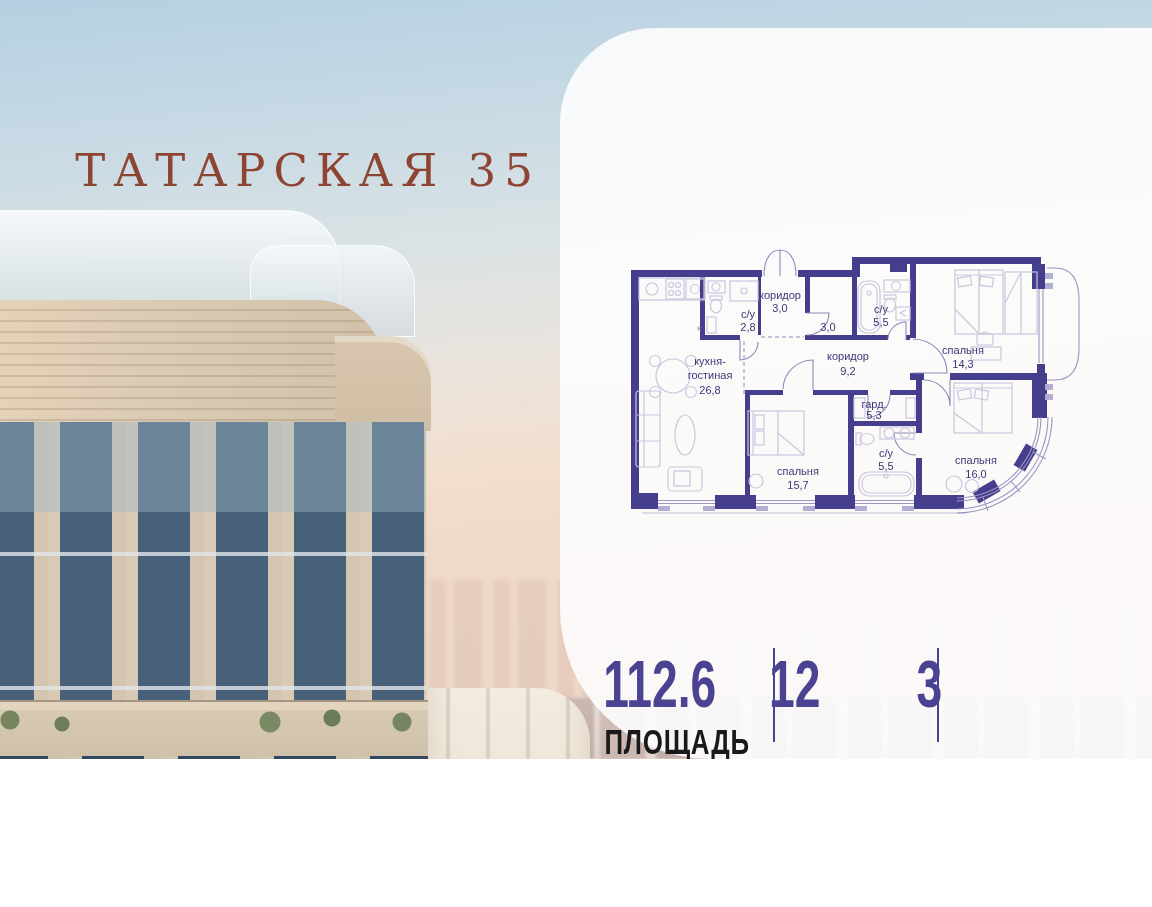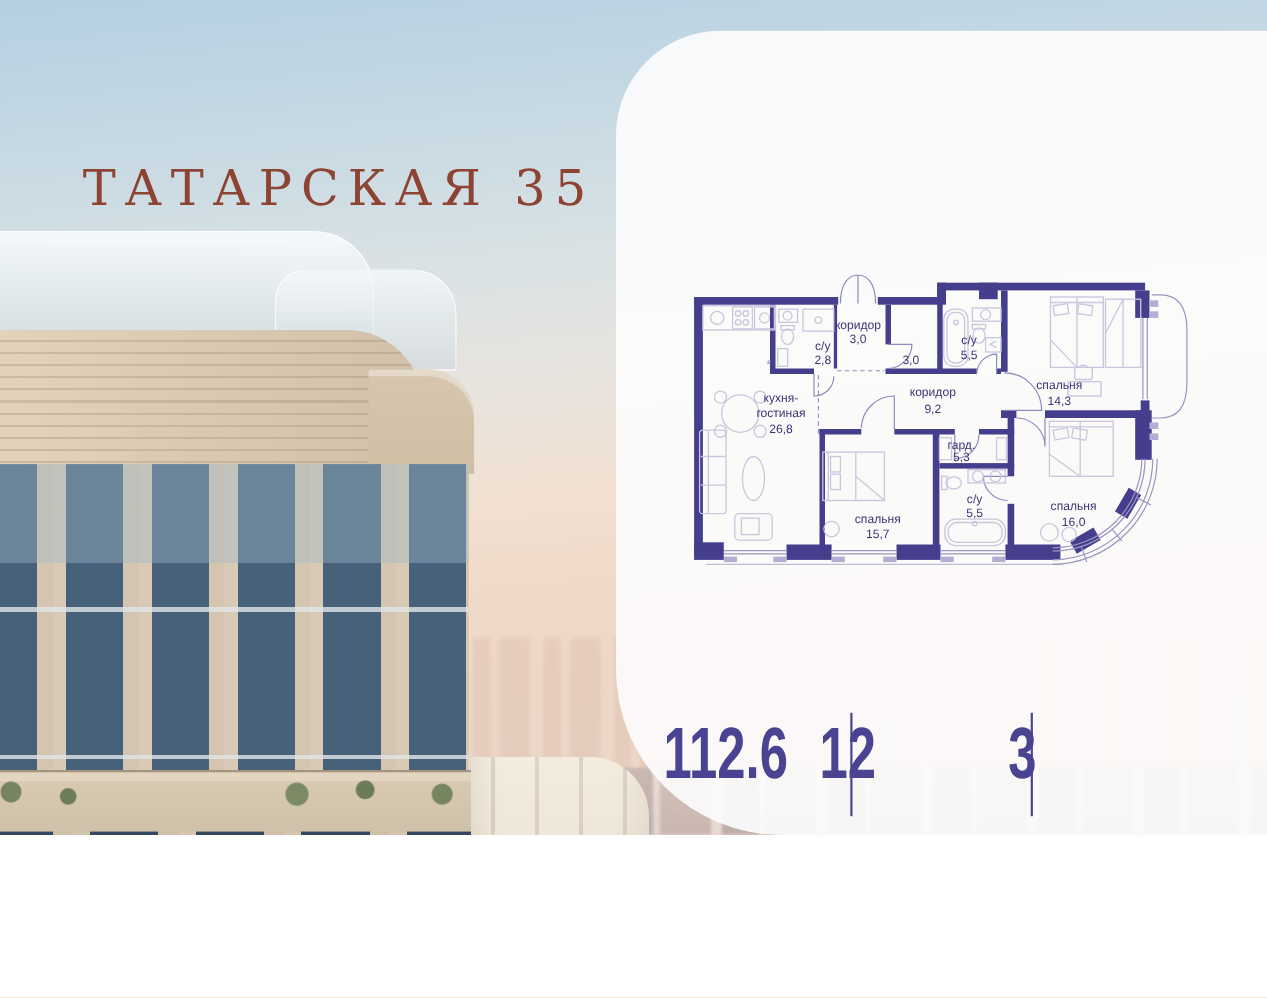--- a/index.html
+++ b/index.html
@@ -295,23 +295,24 @@
           <text class="lbl-t" x="258" y="227">5,5</text>
           <text class="lbl-t" x="348" y="221">спальня</text>
           <text class="lbl-t" x="348" y="235">16,0</text>
         </g>
       </svg>
     </div>
 
     <div class="stats">
       <div class="stat" style="left:129px">
         <span class="val">112.6</span>
+        <span class="lbl"><span>ПЛОЩАДЬ</span></span>
       </div>
       <div class="sep" style="left:213px"></div>
-      <div class="stat" style="left:284px">
+      <div class="stat" style="left:308px">
         <span class="val">12</span>
       </div>
       <div class="sep" style="left:377px"></div>
       <div class="stat" style="left:461px">
         <span class="val">3</span>
       </div>
     </div>
 
   </div>
 </div>

